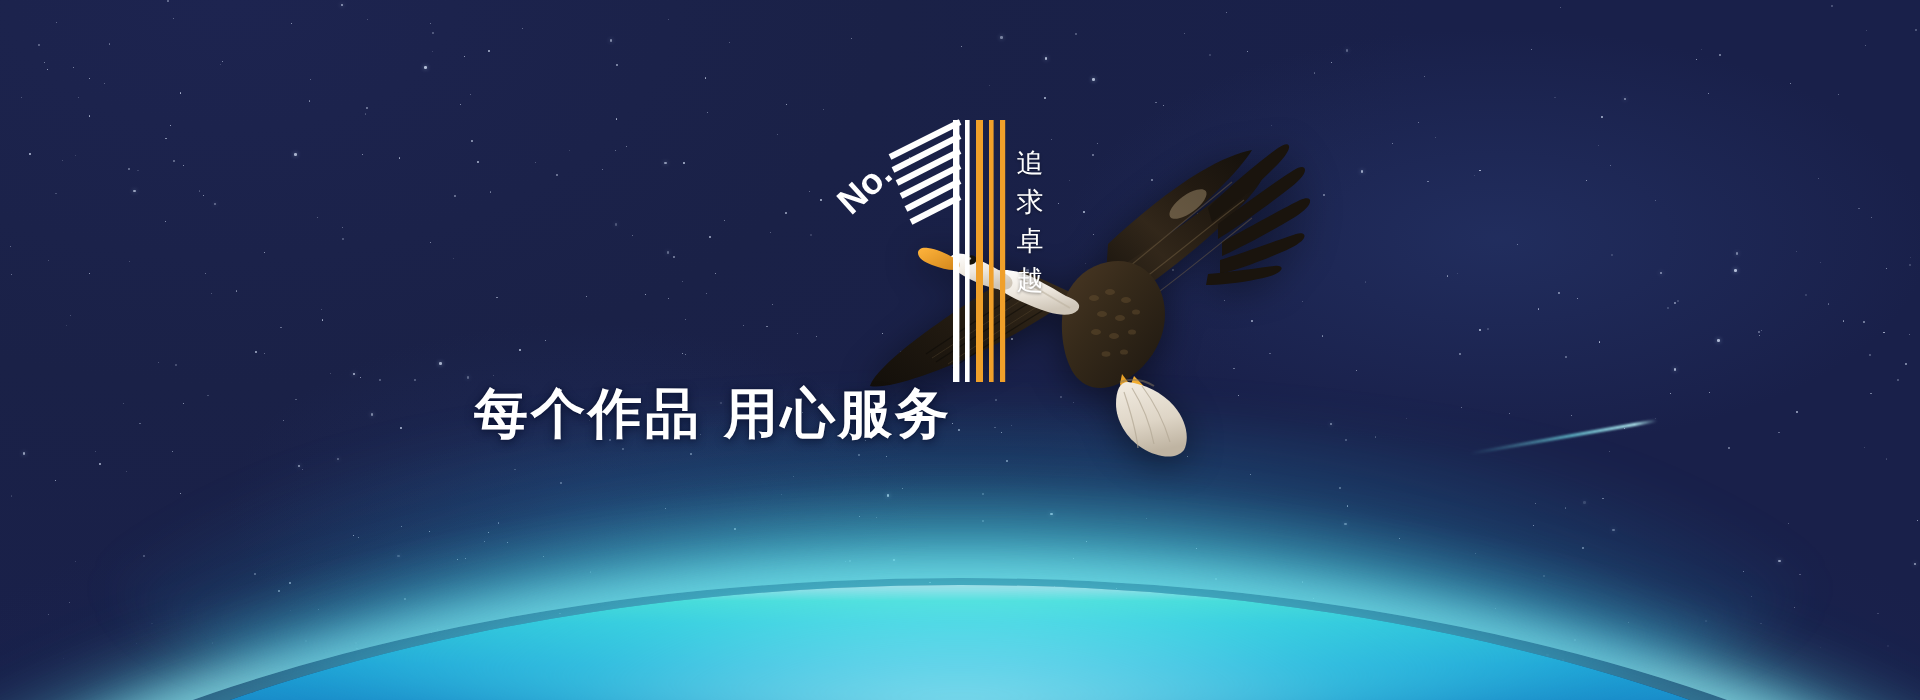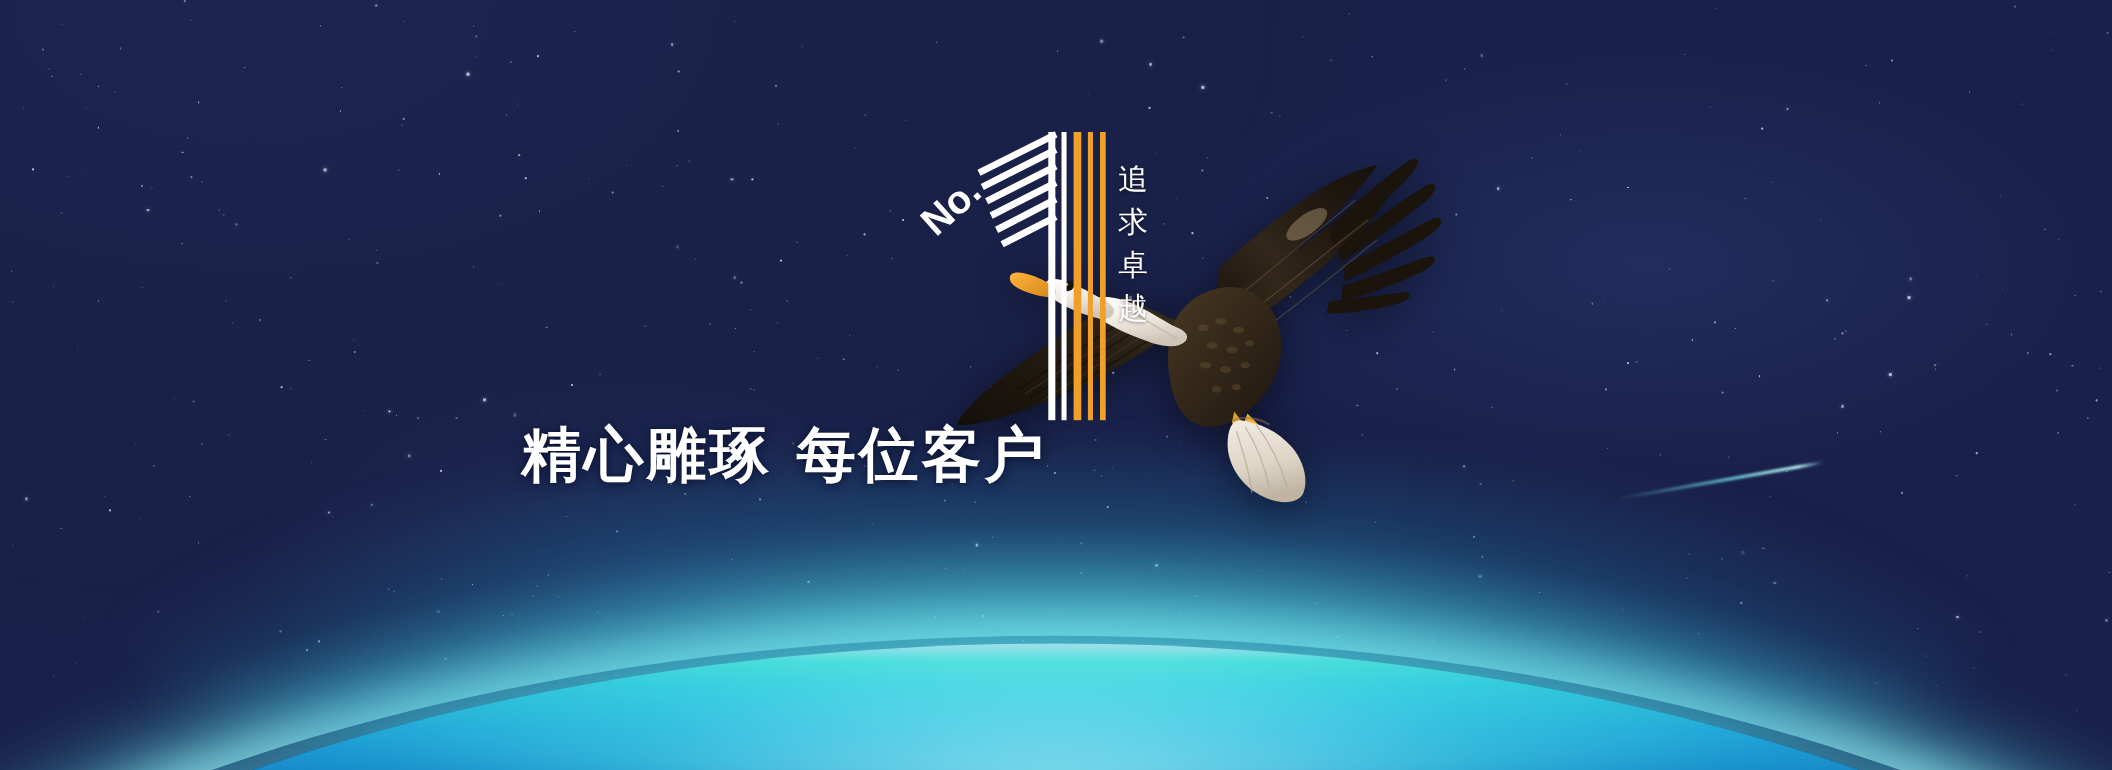--- a/index.html
+++ b/index.html
@@ -737,16 +737,16 @@
   </div>
 
   <div class="tagline-v">
     <i>追</i>
     <i>求</i>
     <i>卓</i>
     <i>越</i>
   </div>
 
   <div class="headline" id="line1">
-    <span>精心雕琢</span><span class="gap"></span><span>每位客户</span>
+    <span>每个作品</span><span class="gap"></span><span>用心服务</span>
   </div>
 
 </div>
 
 </body></html>

